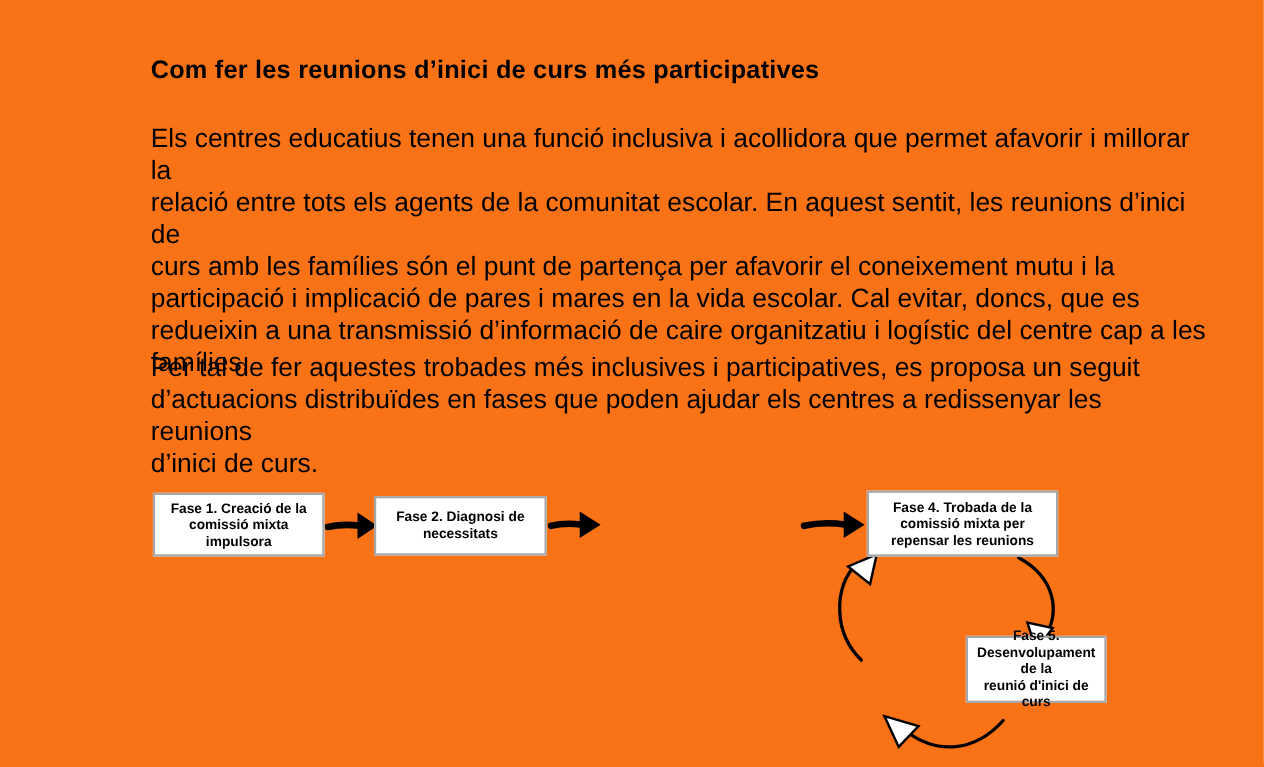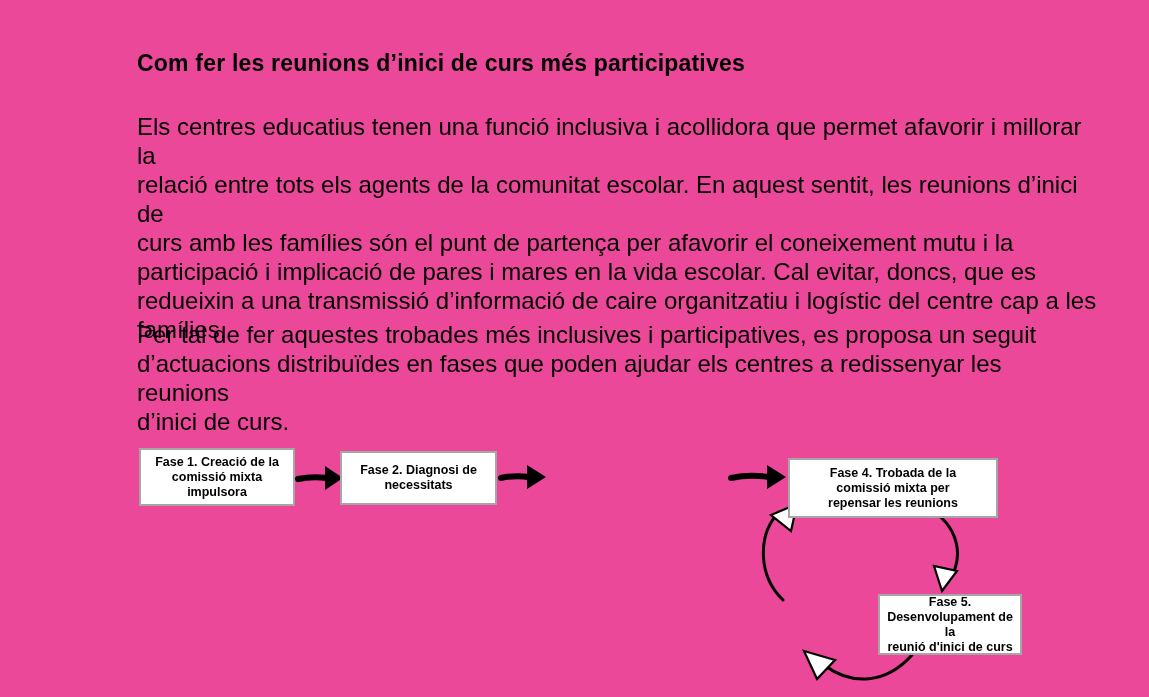--- a/index.html
+++ b/index.html
@@ -4,21 +4,21 @@
 <style>
   html, body {
     margin: 0;
     padding: 0;
     background: #ffffff;
   }
   .page {
     position: relative;
     width: 1149px;
     height: 697px;
-    background: #ec4899;
+    background: #f97316;
     font-family: "Liberation Sans", "DejaVu Sans", sans-serif;
     color: #000000;
     overflow: hidden;
   }
   .doc-title {
     position: absolute;
     left: 137px;
     top: 50px;
     margin: 0;
     font-size: 23px;
@@ -64,22 +64,22 @@
     font-size: 12.5px;
     line-height: 15px;
     font-weight: 600;
     white-space: pre-line;
     padding: 2px 4px;
   }
   
   .pbox-1 { left: 139px; top: 18px;  width: 156px; height: 58px; }
   .pbox-2 { left: 340px; top: 21px;  width: 157px; height: 54px; }
   .pbox-3 { left: 546px; top: 18px;  width: 181px; height: 61px; }
-  .pbox-4 { left: 788px; top: 28px;  width: 210px; height: 60px; }
-  .pbox-5 { left: 878px; top: 164px; width: 144px; height: 61px; }
+  .pbox-4 { left: 788px; top: 16px;  width: 174px; height: 60px; }
+  .pbox-5 { left: 878px; top: 148px; width: 128px; height: 61px; }
   .pbox-6 { left: 681px; top: 167px; width: 158px; height: 61px; }
 </style>
 </head>
 <body>
 
 <div class="page">
 
   <h1 class="doc-title">Com fer les reunions d’inici de curs més participatives</h1>
 
   <p class="para para-1">Els centres educatius tenen una funció inclusiva i acollidora que permet afavorir i millorar la

